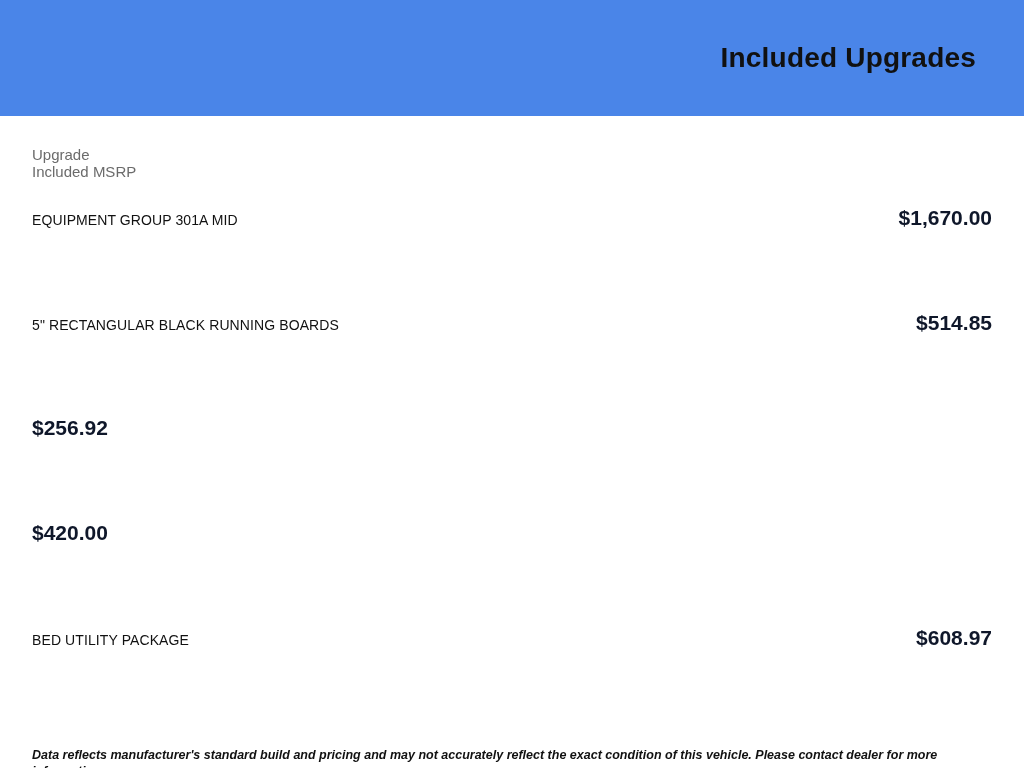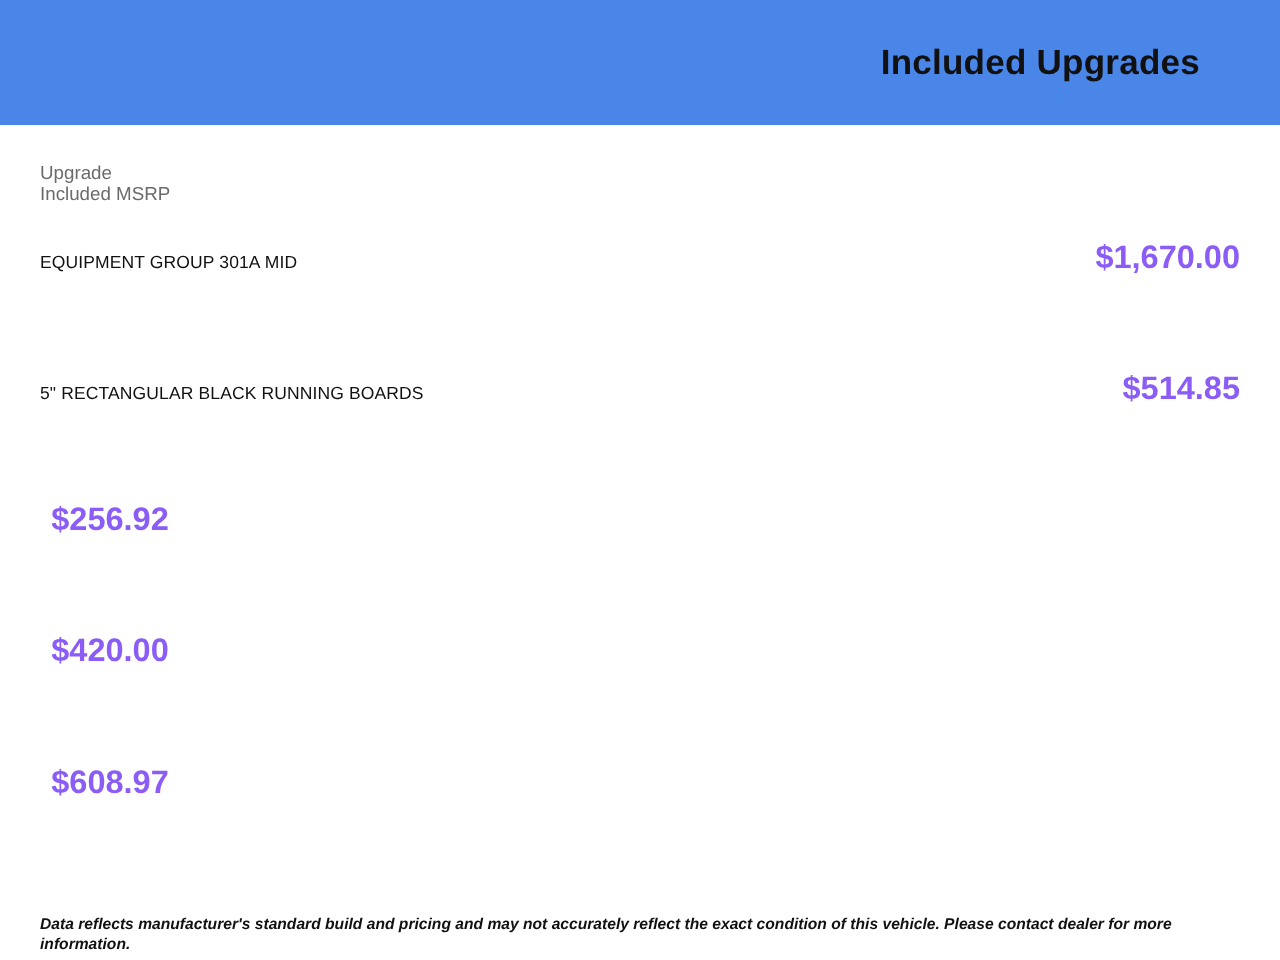--- a/index.html
+++ b/index.html
@@ -11,27 +11,27 @@
     font-family: "Liberation Sans", sans-serif;
   }
   #page {
     position: relative;
     width: 1024px;
     height: 768px;
     background: #ffffff;
     overflow: hidden;
   }
   .header-band {
-    height: 100px;
+    height: 116px;
     background: #4a85e8;
     display: flex;
     align-items: center;
     justify-content: flex-end;
     box-sizing: border-box;
-    padding-right: 64px;
+    padding-right: 48px;
   }
   .header-title {
     color: #111111;
     font-size: 28px;
     font-weight: bold;
     letter-spacing: 0.2px;
   }
   .content {
     box-sizing: border-box;
     padding: 0 32px;
@@ -59,24 +59,23 @@
     justify-content: space-between;
     height: 105px;
   }
   .row .name {
     color: #111111;
     font-size: 14px;
     font-weight: normal;
     letter-spacing: 0.1px;
   }
   .row .price {
-    color: #8b5cf6;
-    font-size: 26px;
+    color: #0f172a;
+    font-size: 21px;
     font-weight: bold;
-    margin-left: 9px;
   }
   .footnote {
     margin-top: 16px;
     color: #111111;
     font-size: 12.5px;
     font-style: italic;
     font-weight: bold;
     line-height: 1.3;
   }
 </style>
@@ -110,20 +109,21 @@
 
       <div class="row">
         <div class="price">$256.92</div>
       </div>
 
       <div class="row">
         <div class="price">$420.00</div>
       </div>
 
       <div class="row">
+        <div class="name">BED UTILITY PACKAGE</div>
         <div class="price">$608.97</div>
       </div>
 
     </div>
 
     <div class="footnote">Data reflects manufacturer's standard build and pricing and may not accurately reflect the exact condition of this vehicle. Please contact dealer for more information.</div>
 
   </div>
 </div>
 

